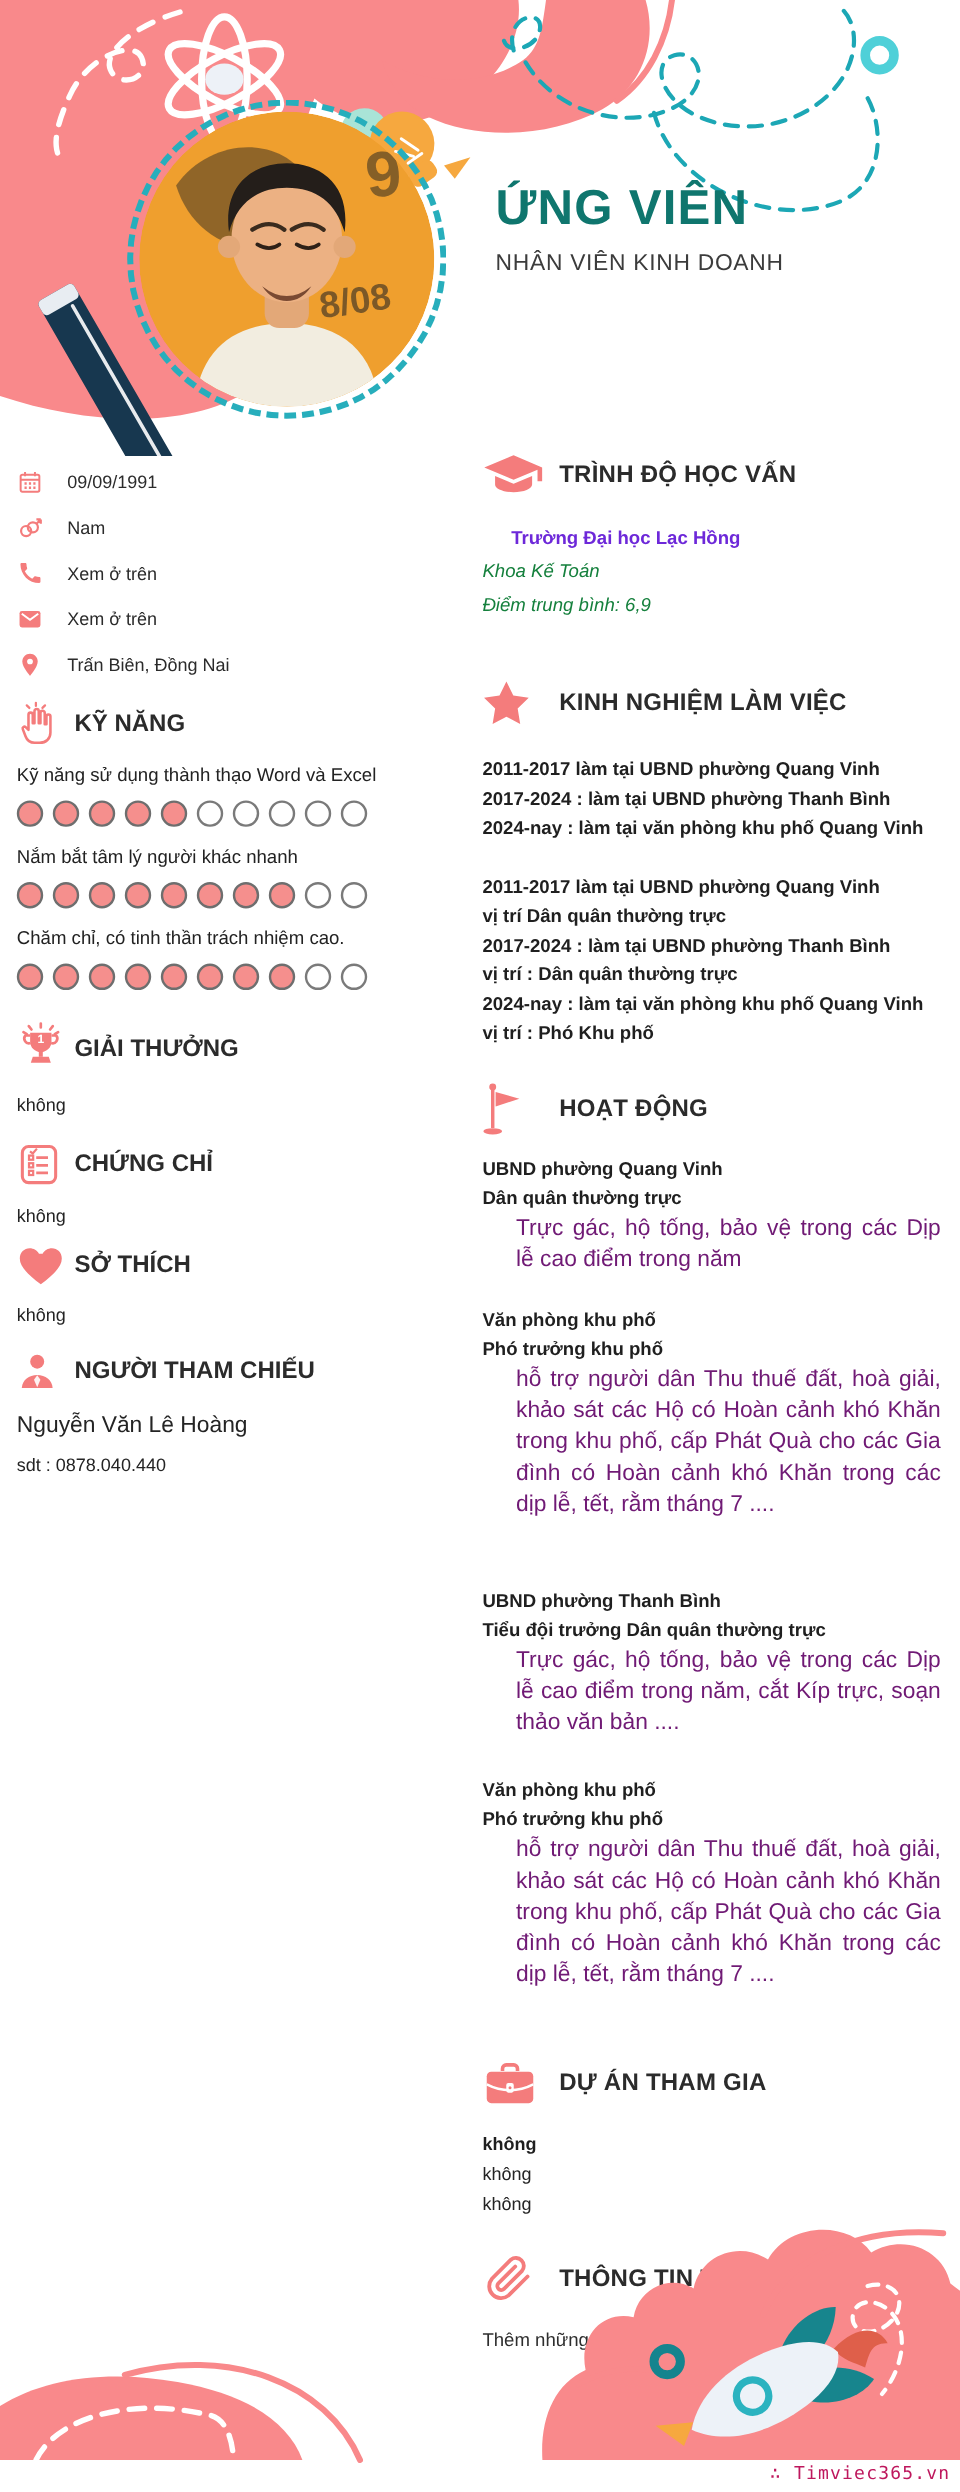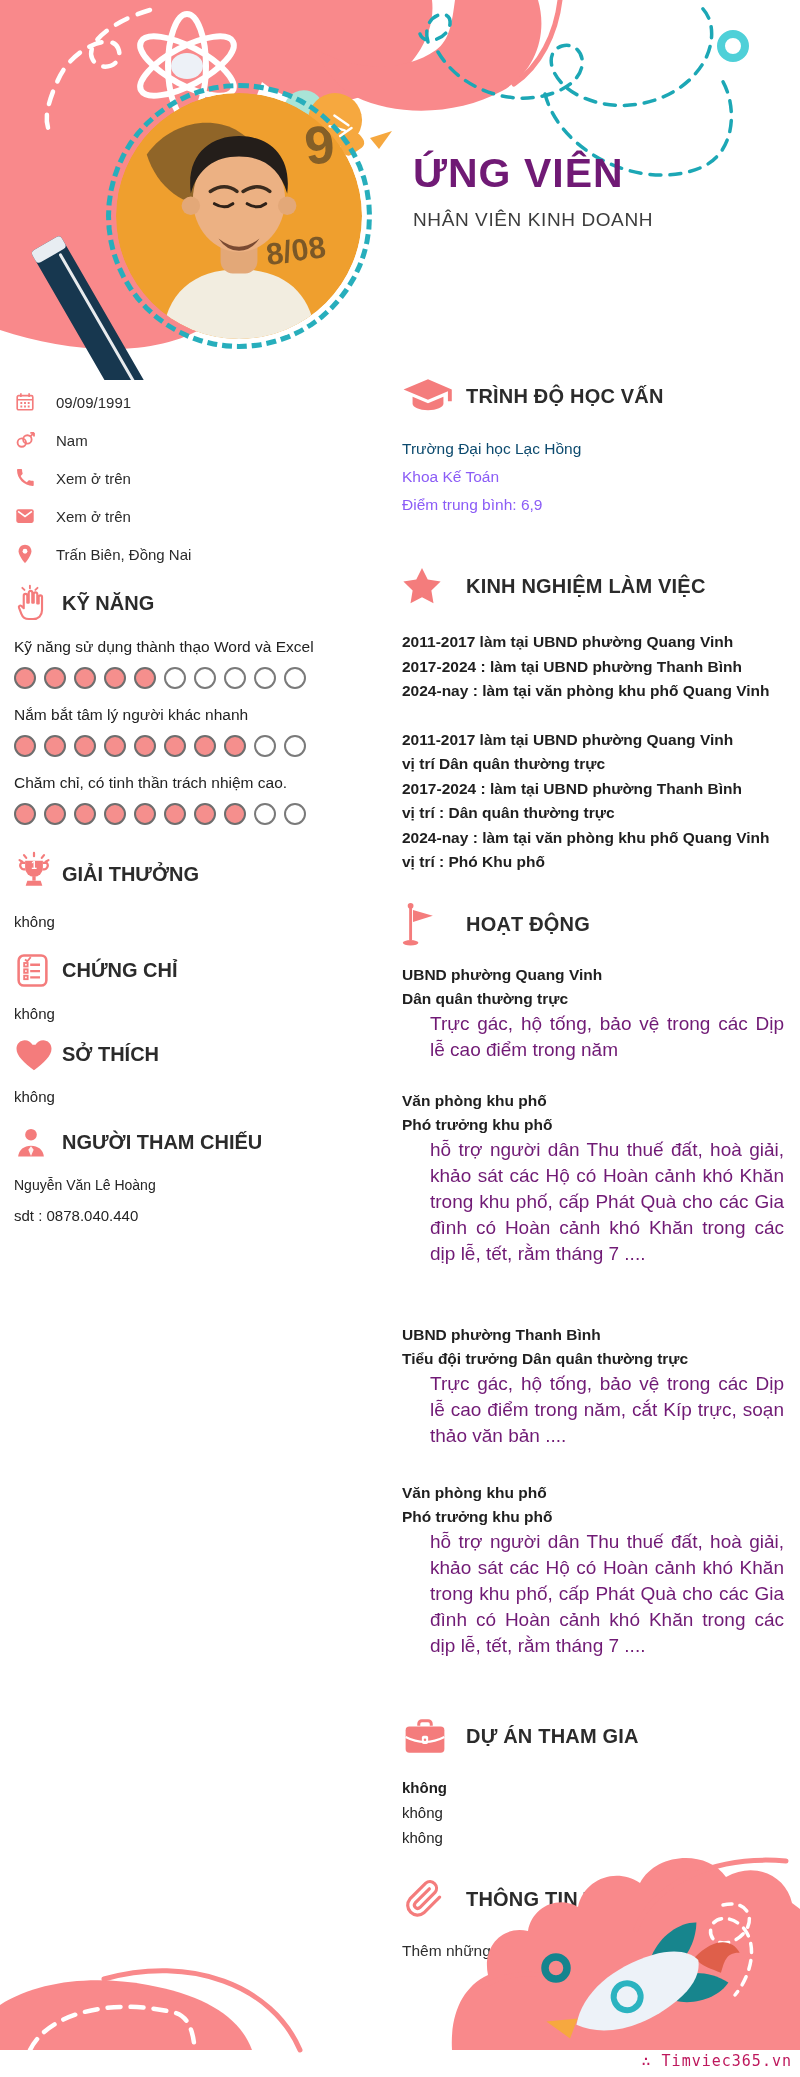--- a/index.html
+++ b/index.html
@@ -6,21 +6,21 @@
   html,body { background:#fff; }
   body { font-family:"Liberation Sans","DejaVu Sans",sans-serif; color:#2d2d2d; }
   .page { position:relative; width:800px; height:2077px; background:#fff; overflow:hidden; margin:0 auto; }
 
   
   .header-deco { position:absolute; top:0; left:0; width:800px; height:380px; }
   .photo-ring { position:absolute; left:106px; top:83px; width:266px; height:266px;
                 border:5px dashed #27AEBC; border-radius:50%; padding:5px; background:transparent; }
   .photo-ring svg { width:246px; height:246px; border-radius:50%; display:block; }
   .title-block { position:absolute; left:413px; top:150px; }
-  .title-block h1 { font-size:41px; font-weight:700; letter-spacing:1px; color:#701a75; }
+  .title-block h1 { font-size:41px; font-weight:700; letter-spacing:1px; color:#0f766e; }
   .subtitle { margin-top:12px; font-size:19px; letter-spacing:.6px; color:#3c3c3c; }
 
   
   .col-left  { position:absolute; left:14px;  top:383px; width:340px; }
   .col-right { position:absolute; left:402px; top:378px; width:382px; }
 
   .contact-row { display:flex; align-items:center; height:38px; }
   .contact-row .cicon { width:22px; height:22px; flex:0 0 22px; color:var(--accent,#F47C7C); margin-right:20px; display:flex; align-items:center; }
   .contact-row .cicon svg { width:22px; height:22px; }
   .contact-row span.val { font-size:15px; color:#2b2b2b; }
@@ -33,29 +33,29 @@
   .skill-label { margin-top:15px; font-size:15.5px; color:#222; }
   .dots { margin-top:11px; height:24px; }
   .dot { display:inline-block; width:22px; height:22px; border-radius:50%;
          border:2px solid #7a7a7a; background:#fff; margin-right:8px; vertical-align:top; }
   .dot.filled { background:var(--salmon,#F58F8D); border-color:#6e6e6e; }
 
   .plain { font-size:15px; color:#242424; }.mt10{margin-top:10px}.mt14{margin-top:14px}
   .mt16{margin-top:16px}.mt18{margin-top:18px}.mt20{margin-top:20px}.mt22{margin-top:22px}
   .mt24{margin-top:24px}.mt26{margin-top:26px}.mt28{margin-top:28px}.mt32{margin-top:32px}.mt52{margin-top:52px}.mt56{margin-top:56px}.mt58{margin-top:58px}
 
-  .ref-name { font-size:14px; color:#242424; margin-top:18px; }
+  .ref-name { font-size:19px; color:#242424; margin-top:18px; }
   .ref-phone { font-size:15px; color:#242424; margin-top:14px; }
 
   .sec-head-r { display:flex; align-items:center; }
   .sec-head-r .icon { width:64px; flex:0 0 64px; display:flex; align-items:center; color:var(--accent,#F47C7C); }
   .sec-head-r h2 { font-size:20px; font-weight:700; color:#2b2b2b; letter-spacing:.2px; }
 
-  .edu-school { font-size:15.5px; font-weight:400; color:#0c4a6e; margin-top:26px; }
-  .edu-line { font-size:15.5px; color:#8b5cf6; margin-top:10px; }
+  .edu-school { font-size:15.5px; font-weight:700; color:#6d28d9; margin-top:26px;margin-left:24px; }
+  .edu-line { font-size:15.5px; color:#15803d; margin-top:10px;font-style:italic; }
 
   .exp-block { margin-top:24px; }
   .exp-block div { font-size:15.5px; font-weight:700; color:#1f1f1f; line-height:24.5px; }
 
   .act-entry .org  { font-size:15.5px; font-weight:700; color:#1f1f1f; line-height:24px; }
   .act-entry .role { font-size:15.5px; font-weight:700; color:#1f1f1f; line-height:24px; }
   .act-entry .desc { font-size:19px; color:#701a75; line-height:26px; text-align:justify;margin-left:28px; }
 
   .proj-item { font-size:15px; color:#242424; line-height:25px; }
   .proj-item.first { font-weight:700; color:#1f1f1f; }

